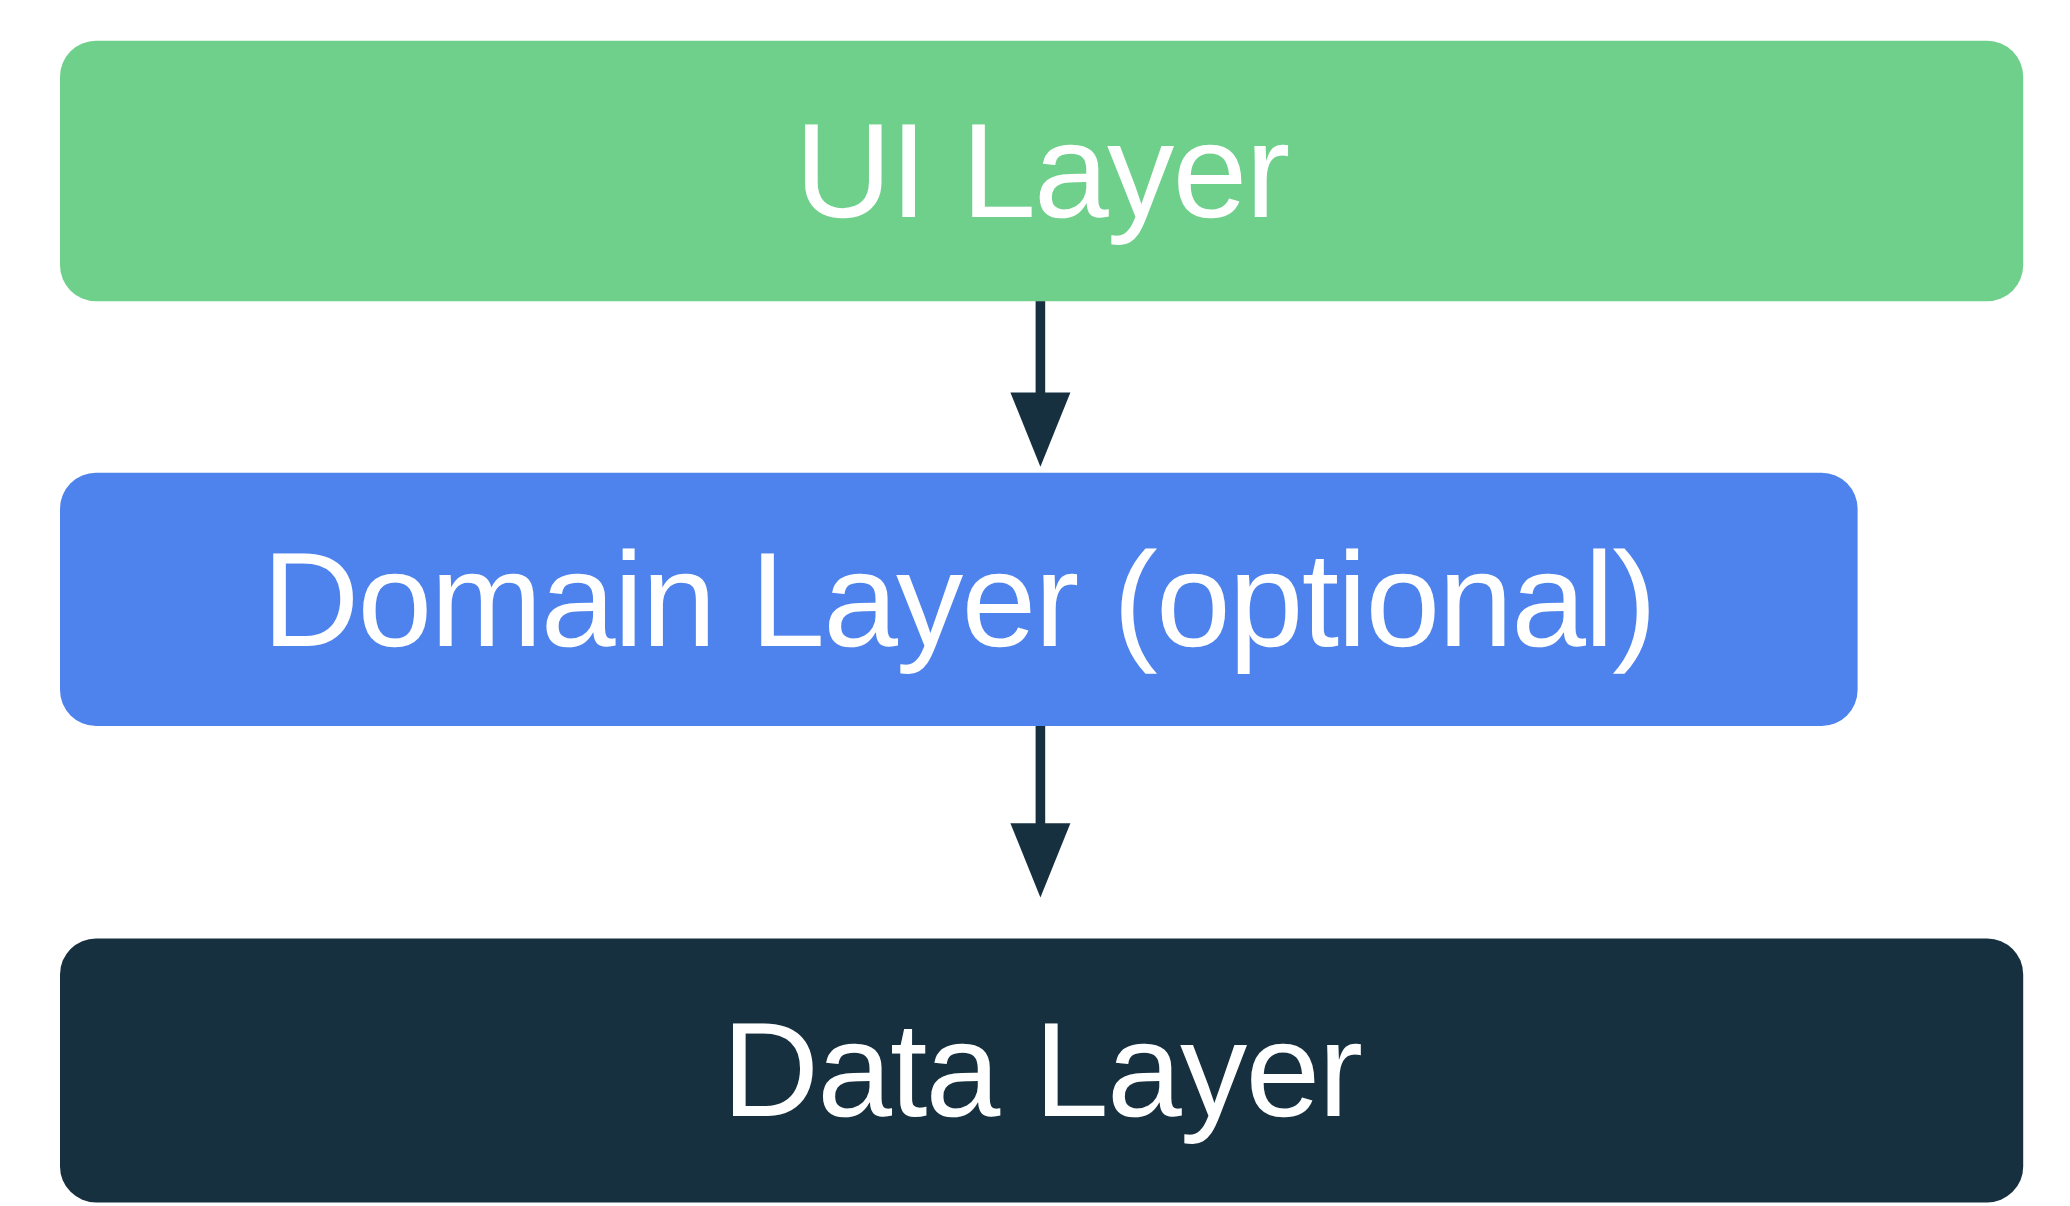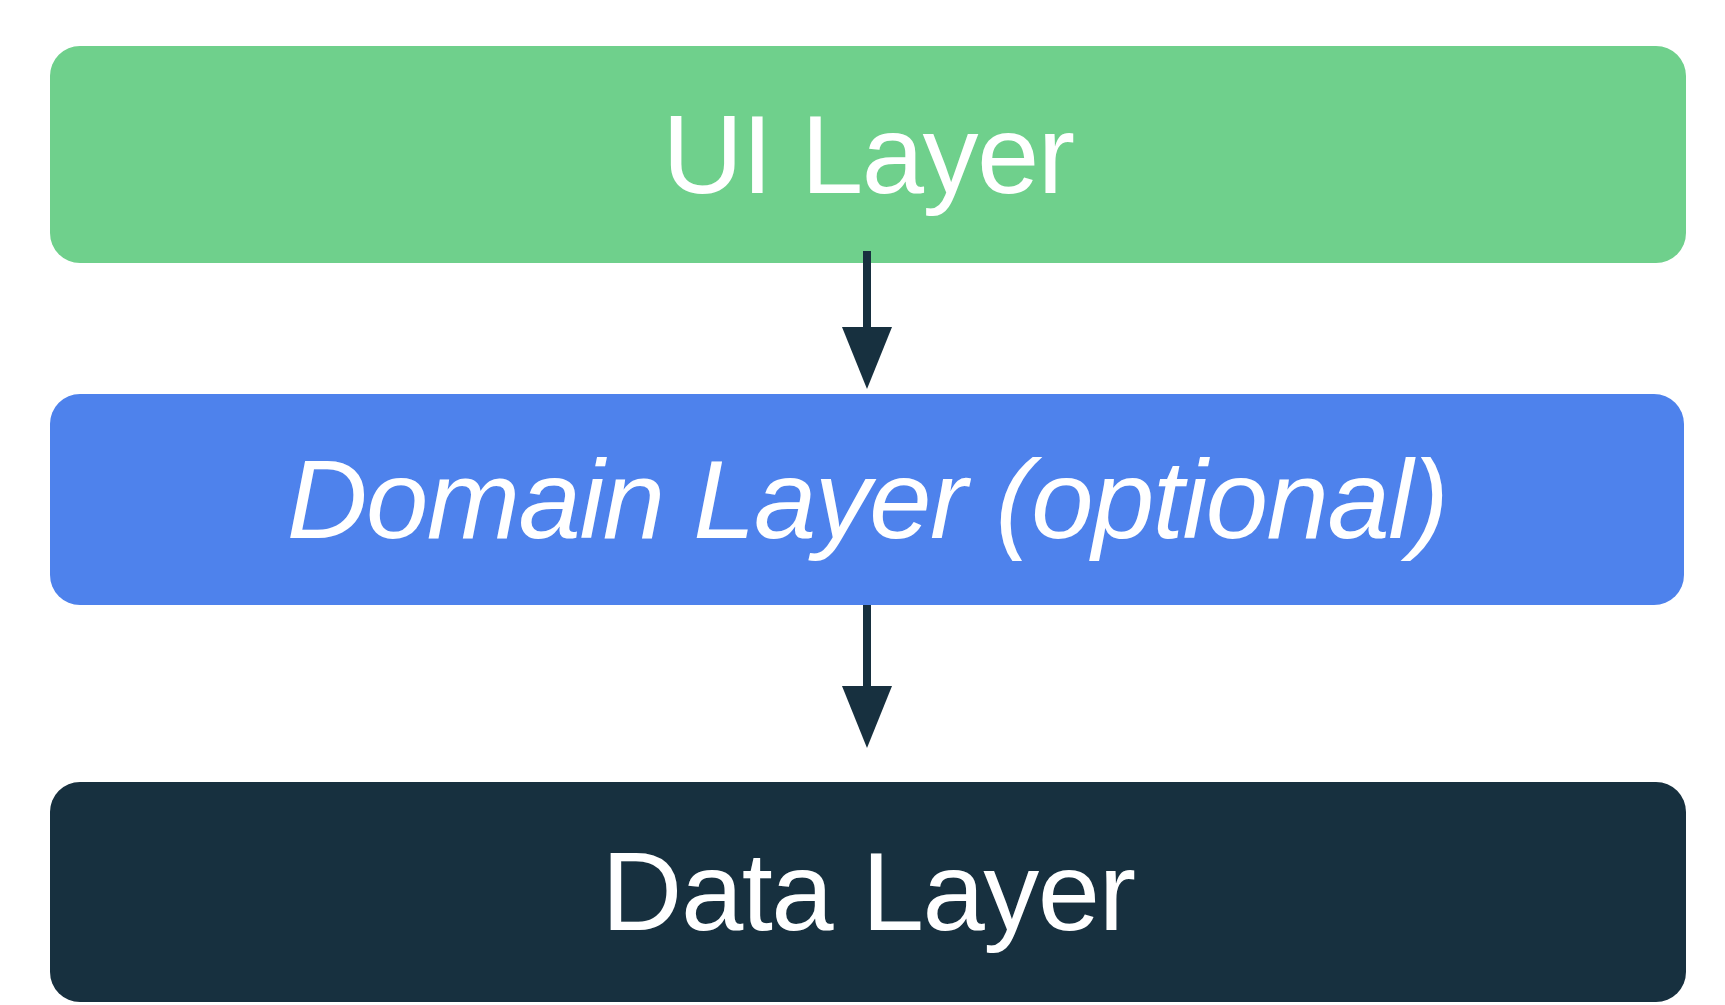--- a/index.html
+++ b/index.html
@@ -41,28 +41,26 @@
     text-align: center;
     user-select: none;
   }
 
   
   #ui-layer-box {
     left: 50px;
     top: 34px;
     width: 1636px;
     height: 217px;
-    margin-top: 12px;
   }
   #domain-layer-box {
     left: 50px;
     top: 394px;
-    width: 1634px;
+    width: 1498px;
     height: 211px;
-    font-style: italic;
   }
   #data-layer-box {
     left: 50px;
     top: 748px;
     width: 1636px;
     height: 220px;
   }
 
   
   .connector-arrow {

